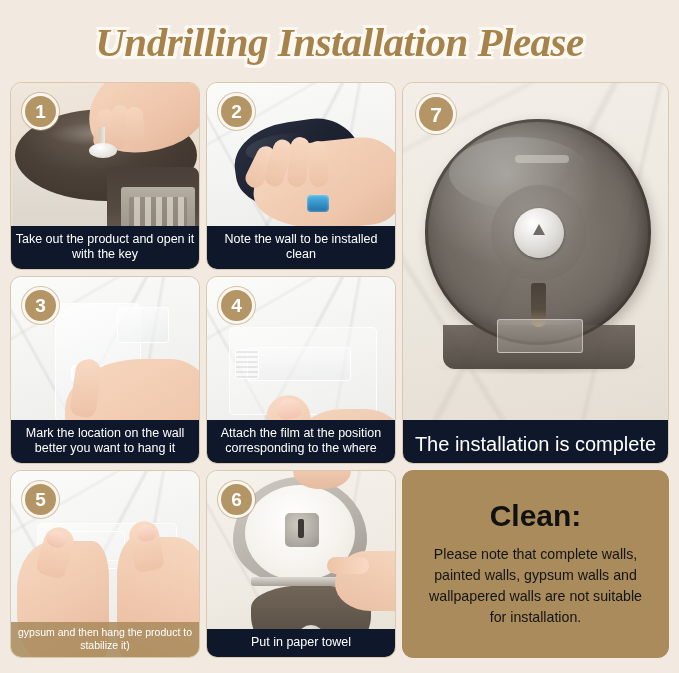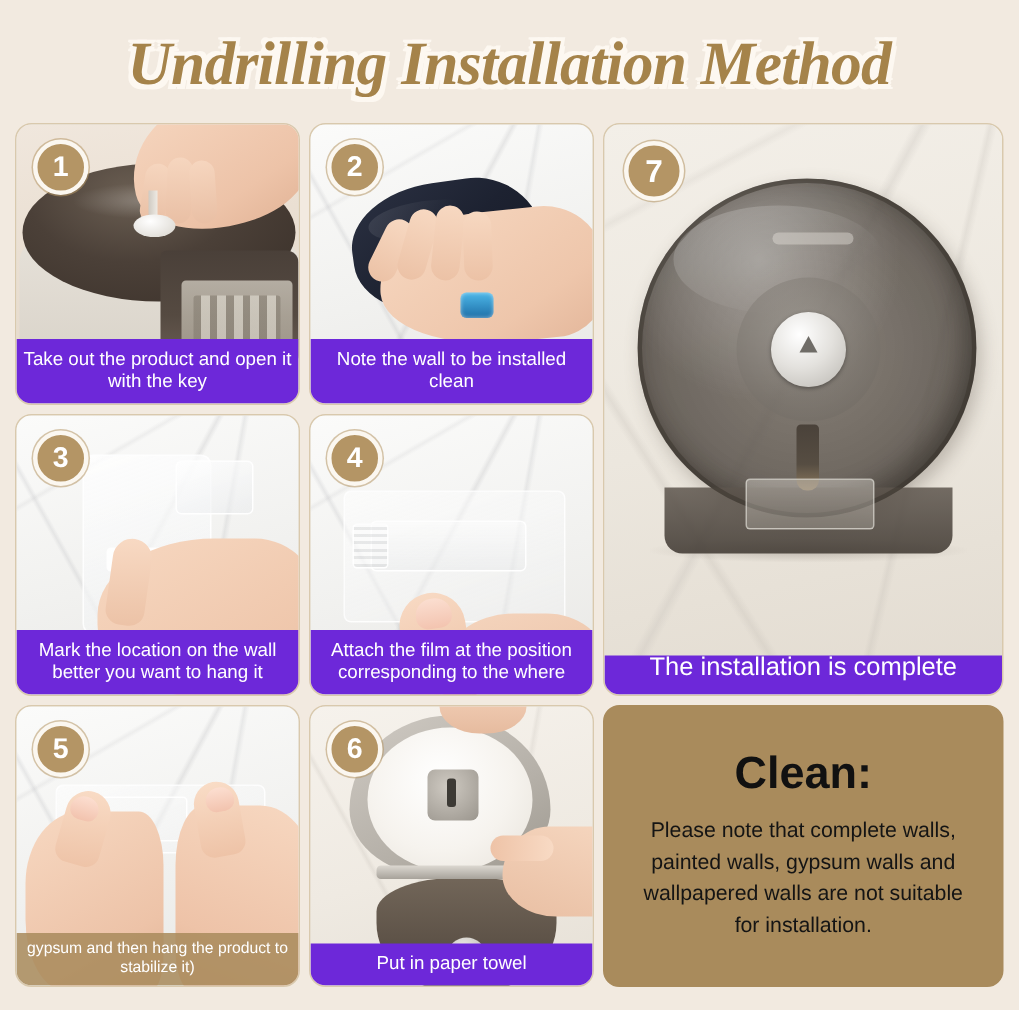--- a/index.html
+++ b/index.html
@@ -112,35 +112,35 @@
     justify-content: center;
     z-index: 9;
     line-height: 1;
   }
   .p7 .badge { left: 13px; top: 11px; width: 40px; height: 40px; font-size: 21px; }
 
   
   .caption {
     position: absolute;
     left: 0; right: 0; bottom: 0;
-    background: #6d28d9;
+    background: #0f172a;
     color: #ffffff;
     font-size: 12.5px;
     line-height: 15px;
     text-align: center;
     padding: 6px 4px 7px 4px;
     z-index: 8;
   }
   .caption.small {
     background: rgba(169,139,92,.86);
     font-size: 10.5px;
     line-height: 13px;
     padding: 4px 3px 5px 3px;
   }
-  .p7 .caption { font-size: 17px; padding: 0 4px 11px 4px; }
+  .p7 .caption { font-size: 20px; padding: 17px 4px 11px 4px; }
 
   
   .note-title {
     color: #111111;
     font-size: 30px;
     font-weight: bold;
     line-height: 1;
     margin-bottom: 13px;
   }
   .note-body {
@@ -508,21 +508,21 @@
   .p7 .shadow {
     position:absolute; left:30px; top:276px; width:212px; height:16px;
     background: radial-gradient(ellipse at center, rgba(90,80,70,.30), rgba(90,80,70,0) 72%);
     z-index:2;
   }
 </style>
 </head>
 <body>
 
 <div class="title-bar">
-  <div class="title-text">Undrilling Installation Method</div>
+  <div class="title-text">Undrilling Installation Please</div>
 </div>
 
 <div class="grid">
 
   <div class="panel p1">
     <div class="photo">
       <div class="bg1"></div>
       <div class="disp-body"></div>
       <div class="disp-lid"></div>
       <div class="disp-front"></div>

